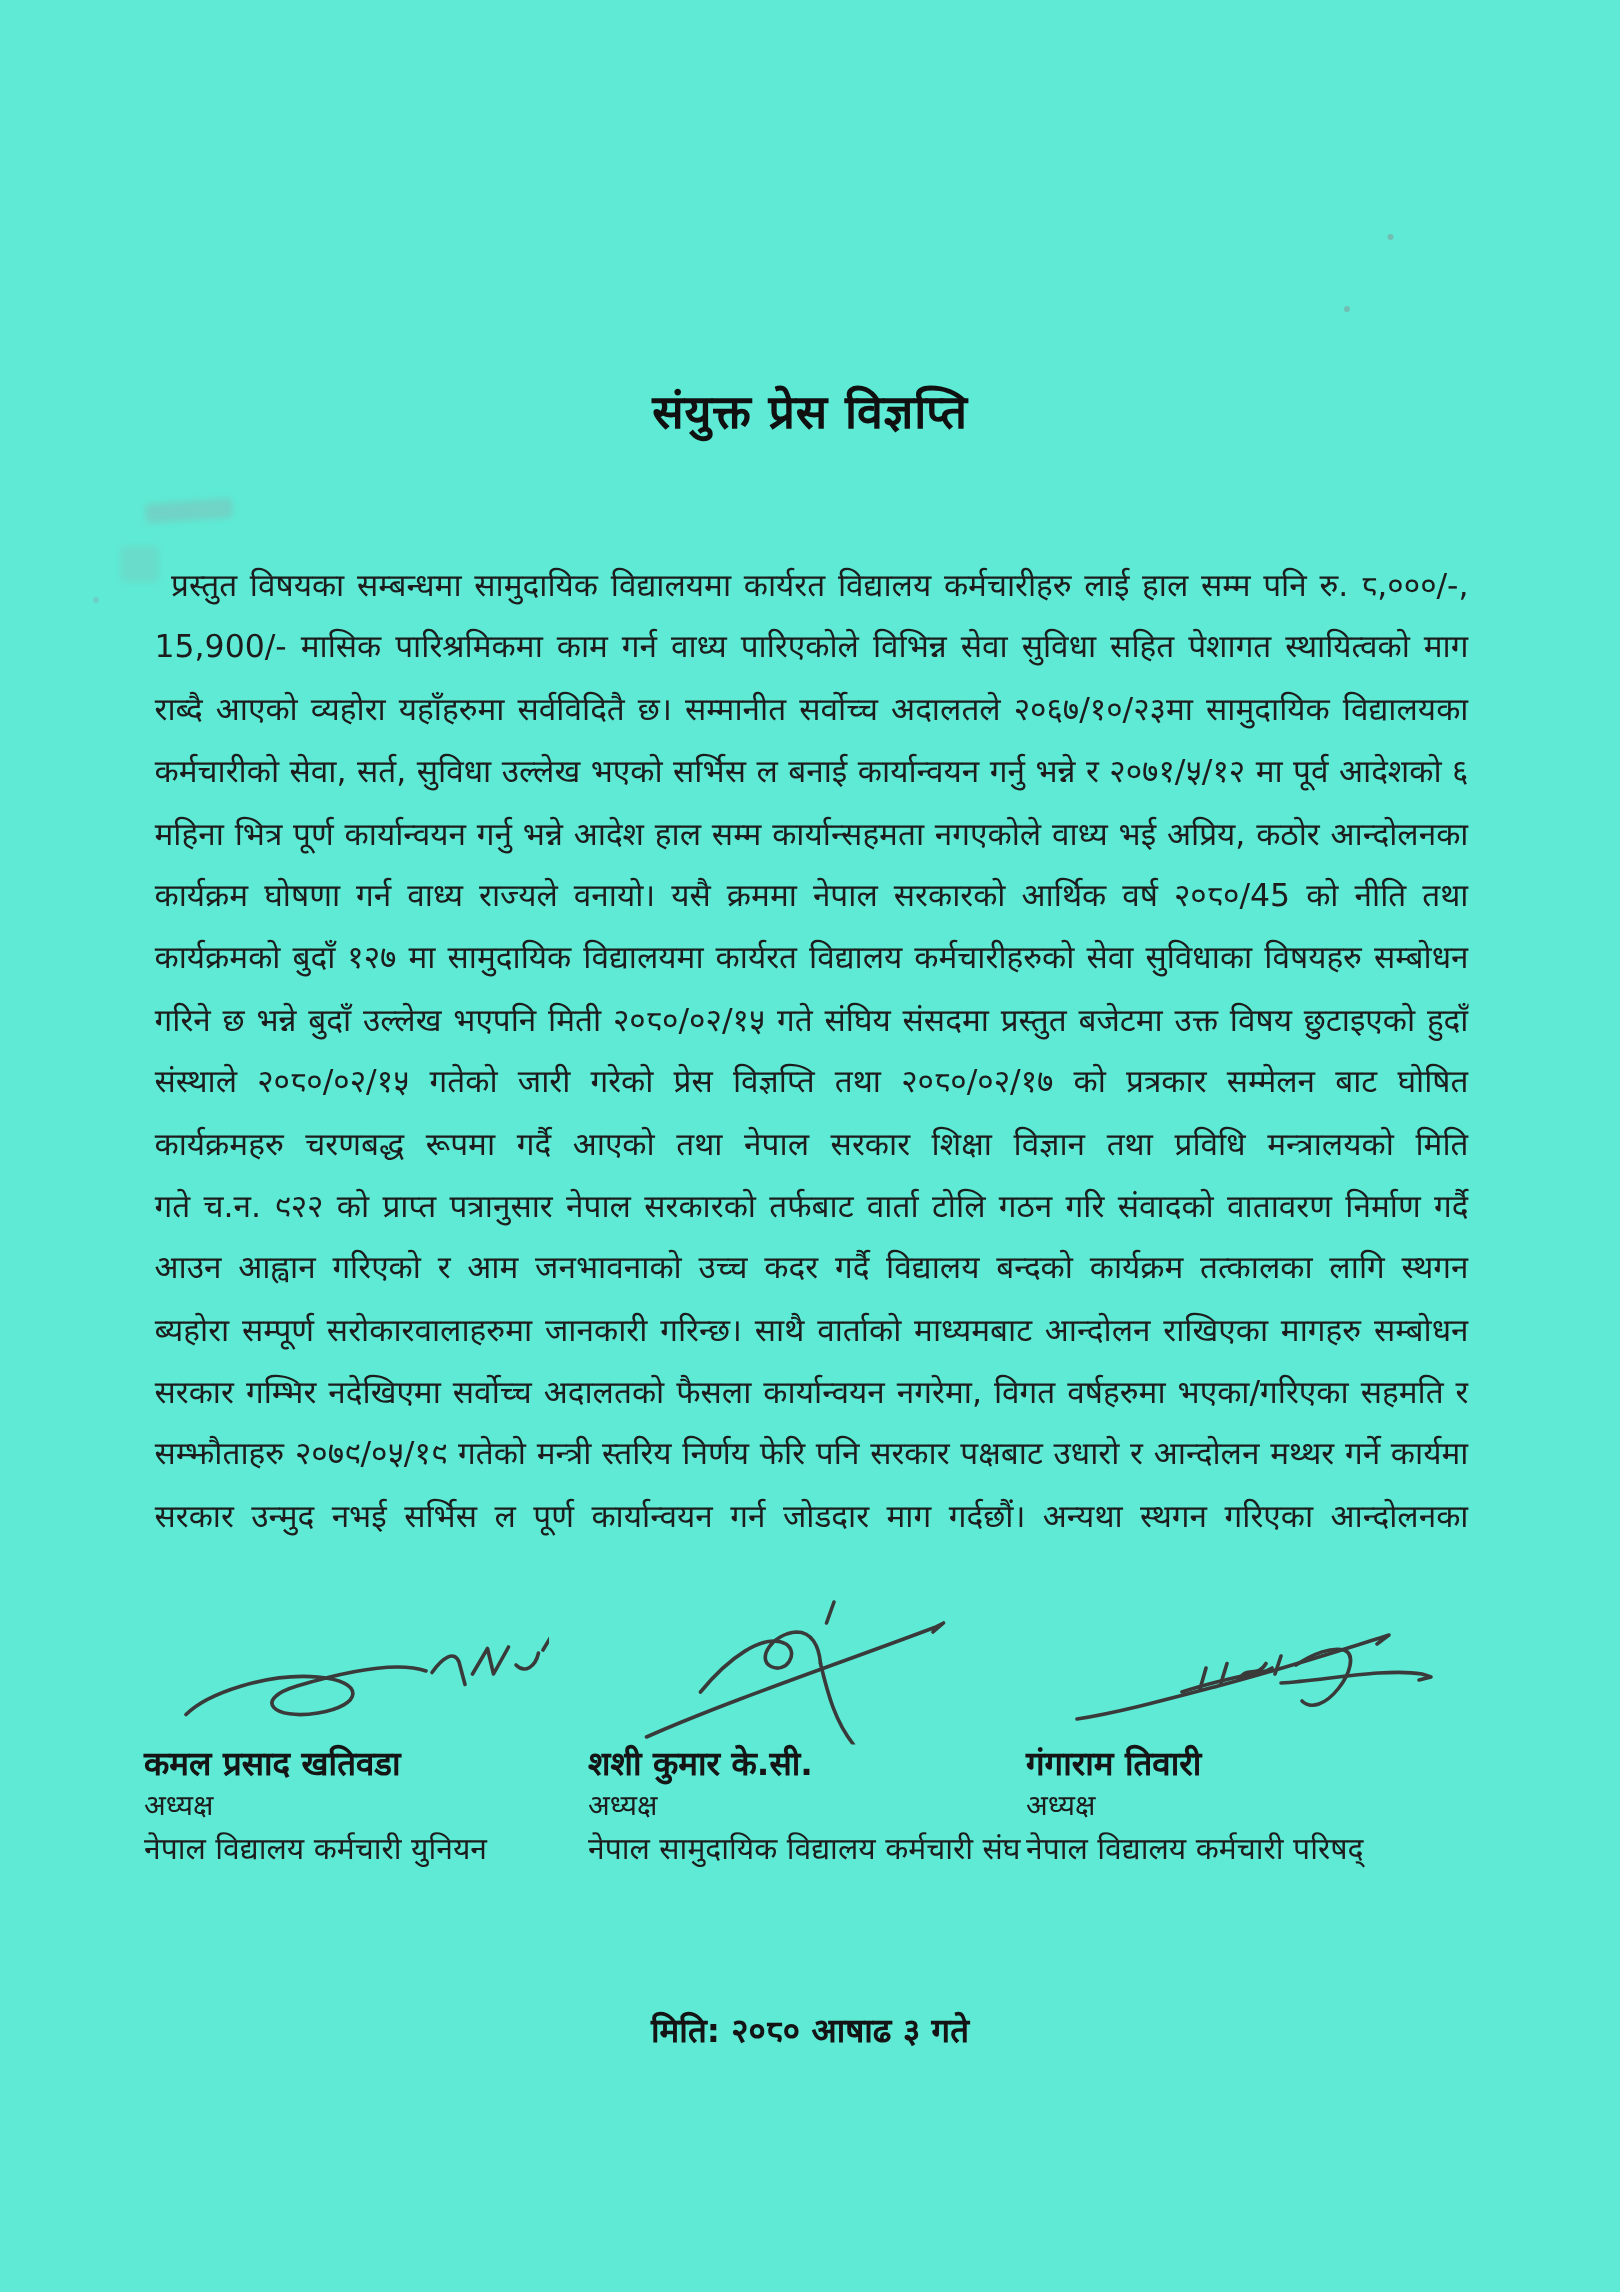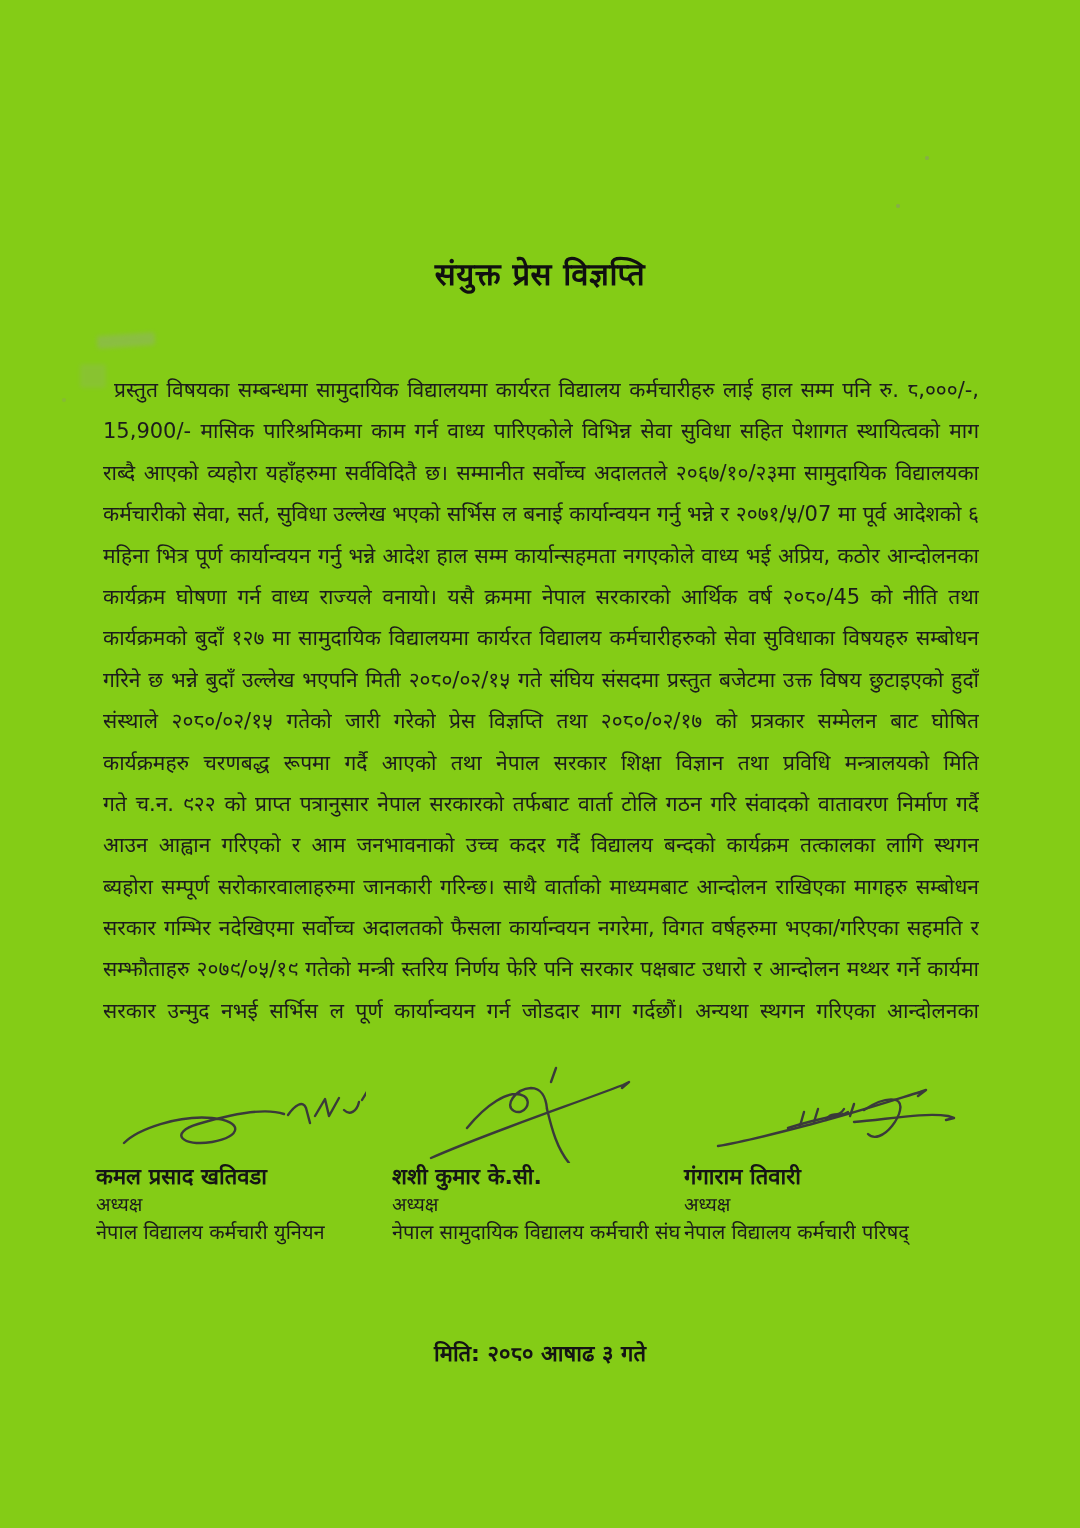--- a/index.html
+++ b/index.html
@@ -4,21 +4,21 @@
 <style>
   html,body{margin:0;padding:0;}
   body{
     background:#e9e9e9;
     font-family:"DejaVu Sans","Liberation Sans",sans-serif;
   }
   .page{
     position:relative;
     width:1080px;height:1528px;
     margin:0 auto;
-    background:#84cc16;
+    background:#5eead4;
     color:#1b1b1b;
     overflow:hidden;
   }
   .doc-title{
     position:absolute;
     top:252px;left:0;width:100%;
     text-align:center;
     font-size:31px;
     font-weight:bold;
     color:#101010;
@@ -104,21 +104,21 @@
   <div class="smudge smudge-a"></div>
   <div class="smudge smudge-b"></div>
   <div class="speck speck-a"></div>
   <div class="speck speck-b"></div>
   <div class="speck speck-c"></div>
 
   <div class="body-text">
       <div class="body-line first">प्रस्तुत विषयका सम्बन्धमा सामुदायिक विद्यालयमा कार्यरत विद्यालय कर्मचारीहरु लाई हाल सम्म पनि रु. ८,०००/-,</div>
       <div class="body-line">15,900/- मासिक पारिश्रमिकमा काम गर्न वाध्य पारिएकोले विभिन्न सेवा सुविधा सहित पेशागत स्थायित्वको माग मुद्दा</div>
       <div class="body-line">राब्दै आएको व्यहोरा यहाँहरुमा सर्वविदितै छ। सम्मानीत सर्वोच्च अदालतले २०६७/१०/२३मा सामुदायिक विद्यालयका</div>
-      <div class="body-line">कर्मचारीको सेवा, सर्त, सुविधा उल्लेख भएको सर्भिस ल बनाई कार्यान्वयन गर्नु भन्ने र २०७१/५/07 मा पूर्व आदेशको ६</div>
+      <div class="body-line">कर्मचारीको सेवा, सर्त, सुविधा उल्लेख भएको सर्भिस ल बनाई कार्यान्वयन गर्नु भन्ने र २०७१/५/१२ मा पूर्व आदेशको ६</div>
       <div class="body-line">महिना भित्र पूर्ण कार्यान्वयन गर्नु भन्ने आदेश हाल सम्म कार्यान्सहमता नगएकोले वाध्य भई अप्रिय, कठोर आन्दोलनका</div>
       <div class="body-line">कार्यक्रम घोषणा गर्न वाध्य राज्यले वनायो। यसै क्रममा नेपाल सरकारको आर्थिक वर्ष २०८०/45 को नीति तथा</div>
       <div class="body-line">कार्यक्रमको बुदाँ १२७ मा सामुदायिक विद्यालयमा कार्यरत विद्यालय कर्मचारीहरुको सेवा सुविधाका विषयहरु सम्बोधन</div>
       <div class="body-line">गरिने छ भन्ने बुदाँ उल्लेख भएपनि मिती २०८०/०२/१५ गते संघिय संसदमा प्रस्तुत बजेटमा उक्त विषय छुटाइएको हुदाँ</div>
       <div class="body-line">संस्थाले २०८०/०२/१५ गतेको जारी गरेको प्रेस विज्ञप्ति तथा २०८०/०२/१७ को प्रत्रकार सम्मेलन बाट घोषित आन्दोलनका</div>
       <div class="body-line">कार्यक्रमहरु चरणबद्ध रूपमा गर्दै आएको तथा नेपाल सरकार शिक्षा विज्ञान तथा प्रविधि मन्त्रालयको मिति २०८०/०३/०१</div>
       <div class="body-line">गते च.न. ९२२ को प्राप्त पत्रानुसार नेपाल सरकारको तर्फबाट वार्ता टोलि गठन गरि संवादको वातावरण निर्माण गर्दै बार्तामा</div>
       <div class="body-line">आउन आह्वान गरिएको र आम जनभावनाको उच्च कदर गर्दै विद्यालय बन्दको कार्यक्रम तत्कालका लागि स्थगन गरीएको</div>
       <div class="body-line">ब्यहोरा सम्पूर्ण सरोकारवालाहरुमा जानकारी गरिन्छ। साथै वार्ताको माध्यमबाट आन्दोलन राखिएका मागहरु सम्बोधन गर्न</div>
       <div class="body-line">सरकार गम्भिर नदेखिएमा सर्वोच्च अदालतको फैसला कार्यान्वयन नगरेमा, विगत वर्षहरुमा भएका/गरिएका सहमति र</div>

